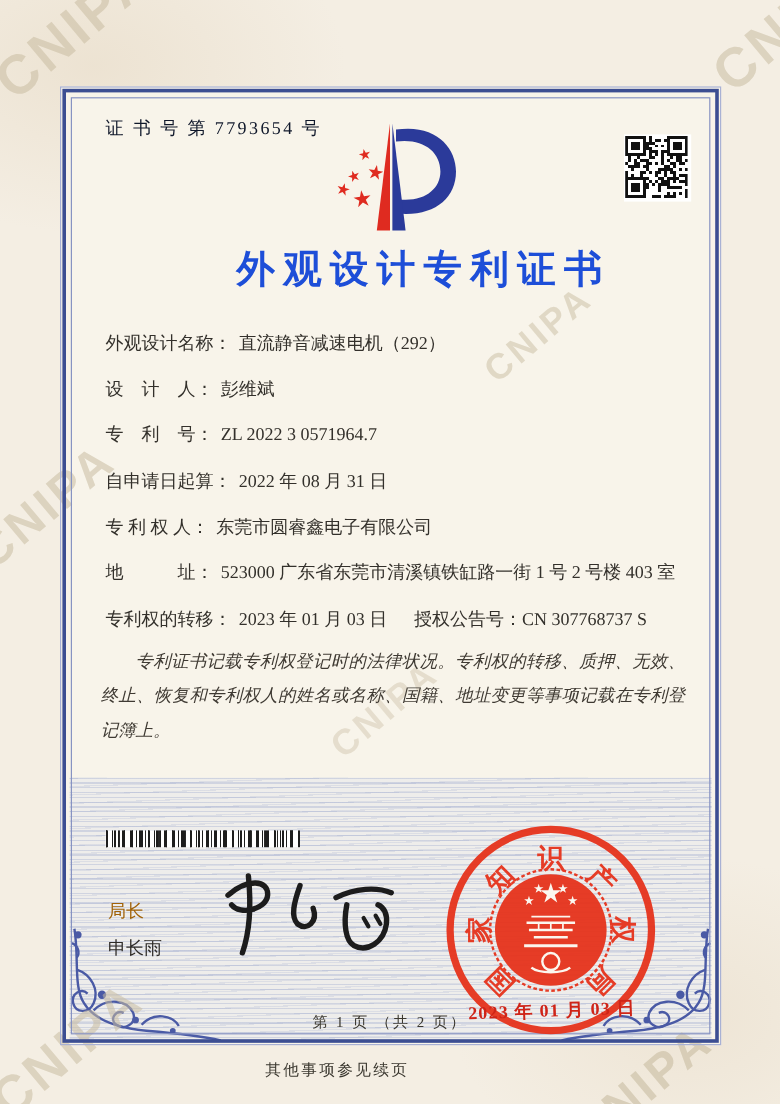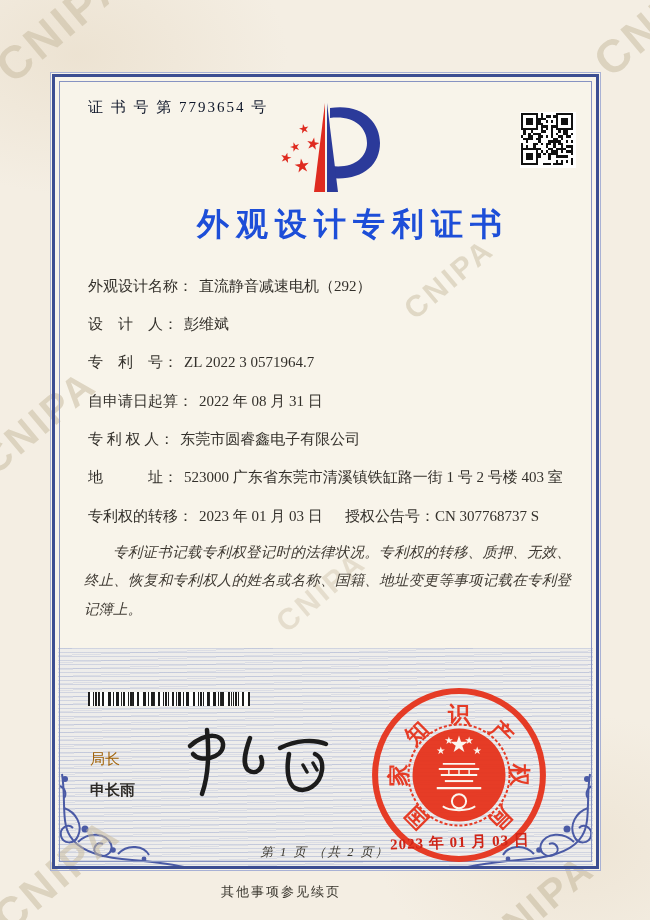--- a/index.html
+++ b/index.html
@@ -44,26 +44,26 @@
          font-size:14.5px;line-height:1.95;text-align:justify;font-style:italic;}
   .paras p{margin:0;text-indent:2em;}
   .barcode{
     position:absolute;left:88px;top:692px;width:162px;height:14px;background:#fff;z-index:4;
     background-image:
       repeating-linear-gradient(90deg,#1d1d1d 0 2px,transparent 2px 7px),
       repeating-linear-gradient(90deg,#1d1d1d 0 1px,transparent 1px 5px),
       repeating-linear-gradient(90deg,rgba(29,29,29,.95) 0 1px,transparent 1px 11px);
   }
   .sig-title{position:absolute;left:90px;top:750px;font-size:15px;color:#a16207;z-index:4;font-family:"Liberation Sans","DejaVu Sans",sans-serif;}
-  .sig-name{position:absolute;left:90px;top:781px;font-size:15px;color:#2e2b27;z-index:4;font-family:"Liberation Sans","DejaVu Sans",sans-serif;font-weight:bold;}
+  .sig-name{position:absolute;left:90px;top:781px;font-size:15px;color:#2e2b27;z-index:4;font-family:"Liberation Sans","DejaVu Sans",sans-serif;}
   .sig-hand{position:absolute;left:168px;top:724px;z-index:4;}
   .seal{position:absolute;left:368px;top:684px;width:182px;height:182px;z-index:5;opacity:.95;}
   .seal-date{position:absolute;left:374px;top:833px;width:172px;text-align:center;z-index:6;
              font-size:15px;font-weight:bold;color:#cf2417;letter-spacing:1px;transform:rotate(-2deg);white-space:nowrap;}
-  .page-num{position:absolute;left:0;top:844px;width:650px;text-align:center;font-size:12.5px;letter-spacing:2px;color:#3a372f;z-index:4;font-style:italic;}
+  .page-num{position:absolute;left:0;top:844px;width:650px;text-align:center;font-size:12.5px;letter-spacing:2px;color:#3a372f;z-index:4;}
   .cont-note{position:absolute;left:0;top:883px;width:562px;text-align:center;font-size:13px;letter-spacing:2px;color:#3a372f;z-index:4;}
 </style>
 </head>
 <body>
 
 <div class="watermark" style="left:-16px;top:-4px;font-size:46px;">CNIPA</div>
 <div class="watermark" style="left:582px;top:-10px;font-size:46px;">CNIPA</div>
 <div class="watermark" style="left:396px;top:262px;font-size:30px;opacity:.5;">CNIPA</div>
 <div class="watermark" style="left:-30px;top:400px;font-size:40px;">CNIPA</div>
 <div class="watermark" style="left:268px;top:575px;font-size:30px;opacity:.4;">CNIPA</div>

